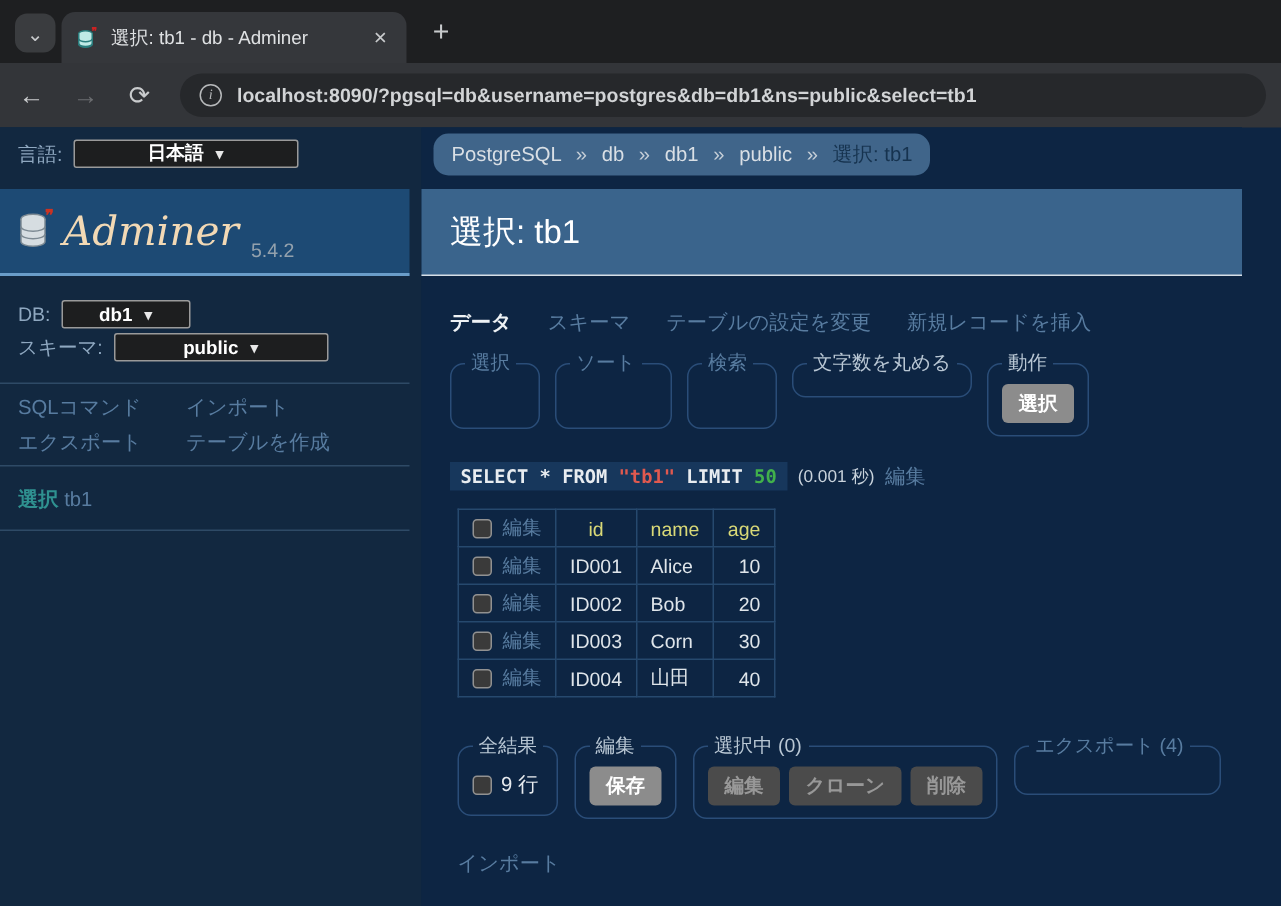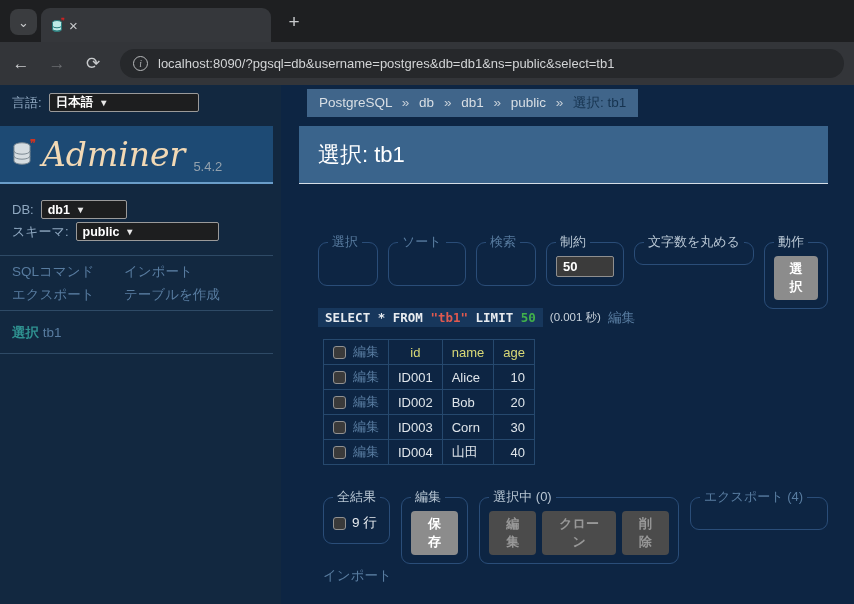--- a/index.html
+++ b/index.html
@@ -20,50 +20,50 @@
                 display:flex; align-items:center; justify-content:center; cursor:pointer; }
   .toolbar { position:absolute; top:42px; left:0; width:854px; height:43px; background:#333539;
              display:flex; align-items:center; }
   .nav-ico { font-size:17px; color:#c9cbcd; width:30px; text-align:center; margin-left:6px; cursor:pointer; }
   .nav-ico.disabled { color:#6b6d70; }
   .urlbar { flex:1; height:29px; margin:0 10px 0 12px; background:#26282b; border-radius:15px;
             display:flex; align-items:center; padding:0 13px; }
   .info-ico { width:15px; height:15px; border:1.5px solid #b6b8ba; border-radius:50%; color:#b6b8ba;
               font-size:9.5px; display:flex; align-items:center; justify-content:center;
               font-family:"Liberation Serif", serif; font-style:italic; flex:none; }
-  .url-text { margin-left:10px; font-size:13px; color:#d2d4d6; white-space:nowrap; overflow:hidden; }
+  .url-text { margin-left:10px; font-size:13px; color:#d2d4d6; white-space:nowrap; overflow:hidden;font-weight:bold; }
 
   
-  .page { position:absolute; top:85px; left:0; width:828px; height:519px; background:#0d2543; display:flex;gap:18px; }
+  .page { position:absolute; top:85px; left:0; width:828px; height:519px; background:#0d2543; display:flex; }
   a.link { color:#587ca0; text-decoration:none; cursor:pointer; }
   .label { color:#8fa8c0; font-size:13px; }
 
   
   .sidebar { position:relative; width:281px; height:519px; background:#122840; flex:none; }
   .lang-row { position:absolute; top:8px; left:12px; display:flex; align-items:center; gap:7px; }
-  .sel { display:inline-flex; align-items:center; justify-content:flex-start; background:#1d1e1f;
+  .sel { display:inline-flex; align-items:center; justify-content:center; background:#1d1e1f;
          border:1px solid #9a9a9a; border-radius:2px; color:#fff; font-size:12.5px; font-weight:bold;
          height:19px; padding:0 6px; cursor:pointer; }
   .sel .chev { font-size:10px; margin-left:8px; color:#e8e8e8; }
   .brand { position:absolute; top:41px; left:0; width:273px; height:58px; background:#1d4a74;
            border-bottom:2px solid #6a9dc9; display:flex; align-items:center; padding-left:12px; }
-  .brand-name { font-family:"DejaVu Serif", serif; font-style:italic; font-size:33px; color:#f2d9b5; margin-left:4px; }
+  .brand-name { font-family:"DejaVu Serif", serif; font-style:italic; font-size:27px; color:#f2d9b5; margin-left:4px; }
   .brand-ver { font-size:13px; color:#93a1ad; margin-left:8px; margin-top:25px; }
   .db-row { position:absolute; top:115px; left:12px; display:flex; align-items:center; gap:7px; }
   .schema-row { position:absolute; top:137px; left:12px; display:flex; align-items:center; gap:7px; }
   .sb-hr { position:absolute; left:0; width:273px; height:0; border-top:1px solid #2e4a66; }
   .sb-links { position:absolute; top:178px; left:12px; display:grid;
               grid-template-columns:112px auto; row-gap:5px; font-size:13.5px; }
   .sb-table-link { position:absolute; top:239px; left:12px; font-size:13.5px; }
   .teal-bold { color:#2f9190; font-weight:bold; }
 
   
   .main { position:relative; flex:1; height:519px; background:#0d2543; }
   .breadcrumb { position:absolute; top:4px; left:8px; background:#40658a; padding:5px 12px;
-                font-size:13.5px; color:#d9dfe5; }
+                font-size:13.5px; color:#d9dfe5;border-radius:10px; }
   .breadcrumb a { color:#d9dfe5; text-decoration:none; cursor:pointer; }
   .breadcrumb .sep { margin:0 6px; color:#c6cfd8; }
   .breadcrumb .cur { color:#16334f; }
   .titleband { position:absolute; top:41px; left:0; right:0; height:58px; background:#3a648c;
                border-bottom:1px solid #d5dee6; display:flex; align-items:center; padding-left:19px; }
   .page-title { font-size:22px; color:#ffffff; }
   .tabs { position:absolute; top:121px; left:19px; display:flex; gap:24px; font-size:13.5px; }
   .tab-active { color:#eef2f5; font-weight:bold; }
 
   .filters { position:absolute; top:148px; left:19px; display:flex; gap:10px; align-items:flex-start; }
@@ -108,20 +108,21 @@
     <div class="tab-search-btn">
       <span>⌄</span>
     </div>
     <div class="tab">
       <svg width="15" height="17" viewBox="0 0 15 17">
         <ellipse cx="6" cy="5.5" rx="4.5" ry="2" fill="#bfeae6" stroke="#2a7d7d" stroke-width="1"></ellipse>
         <path d="M1.5 5.5 v7 a4.5 2 0 0 0 9 0 v-7" fill="#bfeae6" stroke="#2a7d7d" stroke-width="1"></path>
         <path d="M1.5 8.8 a4.5 2 0 0 0 9 0 M1.5 12 a4.5 2 0 0 0 9 0" fill="none" stroke="#2a7d7d" stroke-width="1"></path>
         <text x="10" y="6" font-size="7" fill="#cc2222" font-weight="bold">❞</text>
       </svg>
+      <span class="tab-title">選択: tb1 - db - Adminer</span>
       <span class="tab-close">×</span>
     </div>
     <div class="newtab-btn">+</div>
   </div>
 
   <div class="toolbar">
     <span class="nav-ico">←</span>
     <span class="nav-ico disabled">→</span>
     <span class="nav-ico">⟳</span>
     <div class="urlbar">
@@ -197,39 +198,39 @@
         <span class="sep">»</span>
         <a>public</a>
         <span class="sep">»</span>
         <span class="cur">選択: tb1</span>
       </div>
 
       <div class="titleband">
         <span class="page-title">選択: tb1</span>
       </div>
 
+      <div class="tabs">
+        <span class="tab-active">データ</span>
+        <a class="link">スキーマ</a>
+        <a class="link">テーブルの設定を変更</a>
+        <a class="link">新規レコードを挿入</a>
+      </div>
 
       <div class="filters">
         <fieldset>
           <legend class="link">選択</legend>
           <div class="fs-body fs-empty"></div>
         </fieldset>
         <fieldset>
           <legend class="link">ソート</legend>
           <div class="fs-body" style="min-width:58px"></div>
         </fieldset>
         <fieldset>
           <legend class="link">検索</legend>
           <div class="fs-body fs-empty"></div>
-        </fieldset>
-        <fieldset>
-          <legend>制約</legend>
-          <div class="fs-body">
-            <input class="txt-input" value="50" style="">
-          </div>
         </fieldset>
         <fieldset>
           <legend>文字数を丸める</legend>
         </fieldset>
         <fieldset>
           <legend>動作</legend>
           <div class="fs-body">
             <button class="btn">選択</button>
           </div>
         </fieldset>

